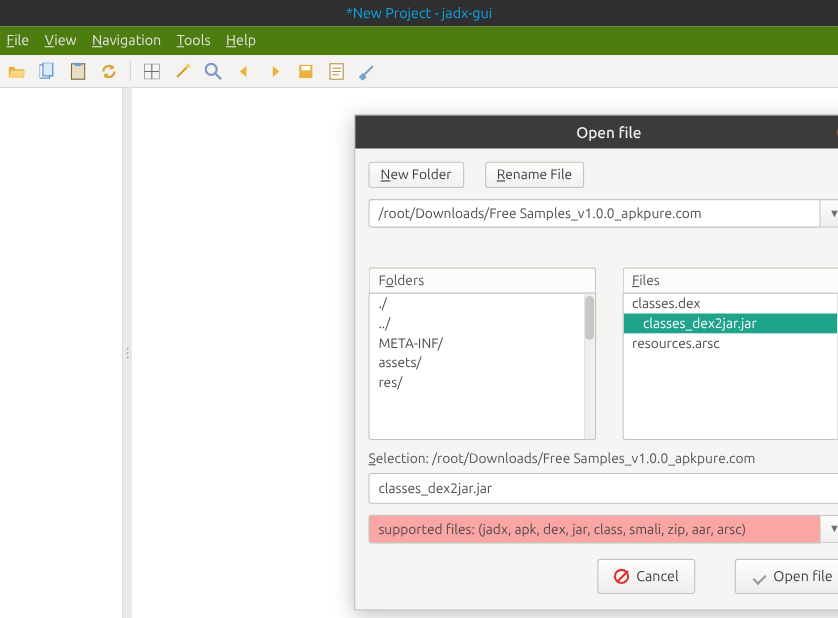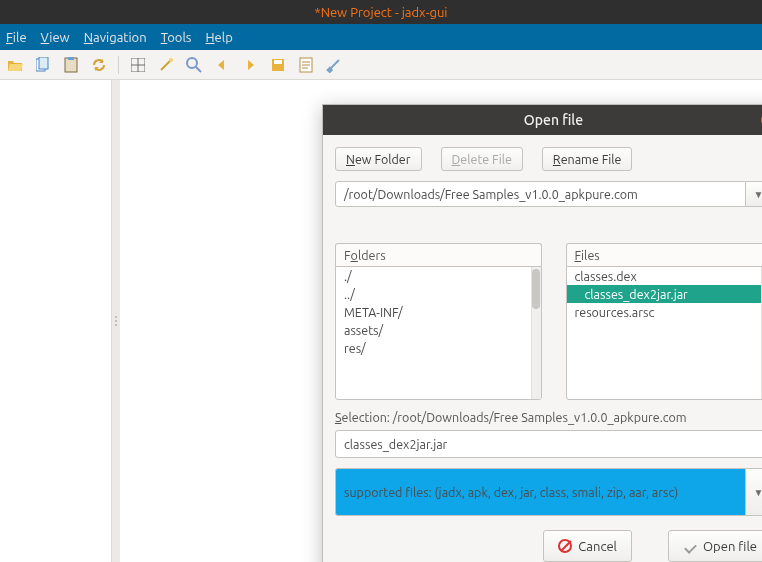--- a/index.html
+++ b/index.html
@@ -9,30 +9,30 @@
     color: #3c3c3c;
     background: #f2f2f0;
     width: 762px;
     height: 562px;
     overflow: hidden;
     position: relative;
   }
   
   .titlebar {
     background: #2f2f2f;
-    color: #f97316;
+    color: #0ea5e9;
     height: 24px;
     line-height: 24px;
     padding: 0 8px;
     text-align: center;
     font-size: 13px;
     overflow: hidden;
   }
   .menubar {
-    background: #0369a1;
+    background: #4d7c0f;
     color: #e4e4e4;
     height: 26px;
     display: flex;
     align-items: center;
     padding: 0 6px;
     gap: 14px;
     font-size: 13px;
   }
   .menubar .menu-item {
     cursor: default;
@@ -180,22 +180,22 @@
   .selection-label { font-size:12.5px; color:#555; margin-bottom:6px; }
   .selection-label u { text-decoration: underline; }
   .sel-input {
     width:100%; border:1px solid #c5c3bf; background:#fff;
     padding:6px 8px; font-size:12.5px; color:#4c4c4c;
     margin-bottom:10px; border-radius:3px;
   }
   .filter-label { font-size:12.5px; color:#555; margin-bottom:4px; }
   .filter-row { display:flex; margin-bottom:14px; }
   .filter-field {
-    flex:1; border:1px solid #c5c3bf; background:#0ea5e9;
-    padding:16px 8px; font-size:12.5px; color:#4c4c4c;
+    flex:1; border:1px solid #c5c3bf; background:#fca5a5;
+    padding:5px 8px; font-size:12.5px; color:#4c4c4c;
     border-radius:3px 0 0 3px;
     white-space:nowrap; overflow:hidden;
   }
   .dialog-buttons { display:flex; justify-content:flex-end; gap:8px; }
   .dbtn {
     border:1px solid #c5c3bf;
     background:linear-gradient(#fdfdfc,#efeeec);
     padding:8px 14px; font-size:13px; color:#3c3c3c;
     border-radius:3px;
     display:flex; align-items:center; gap:6px;margin-left:28px;
@@ -319,21 +319,20 @@
 
 <div class="dialog">
   <div class="dialog-header">
     <span>Open file</span>
     <span class="dialog-close"></span>
   </div>
   <div class="dialog-body">
 
     <div class="action-row">
       <span class="btn"><u>N</u>ew Folder</span>
-      <span class="btn disabled"><u>D</u>elete File</span>
       <span class="btn"><u>R</u>ename File</span>
     </div>
 
     <div class="path-row">
       <div class="path-field">/root/Downloads/Free Samples_v1.0.0_apkpure.com</div>
       <div class="path-dd">
         <span>▼</span>
       </div>
     </div>
 

